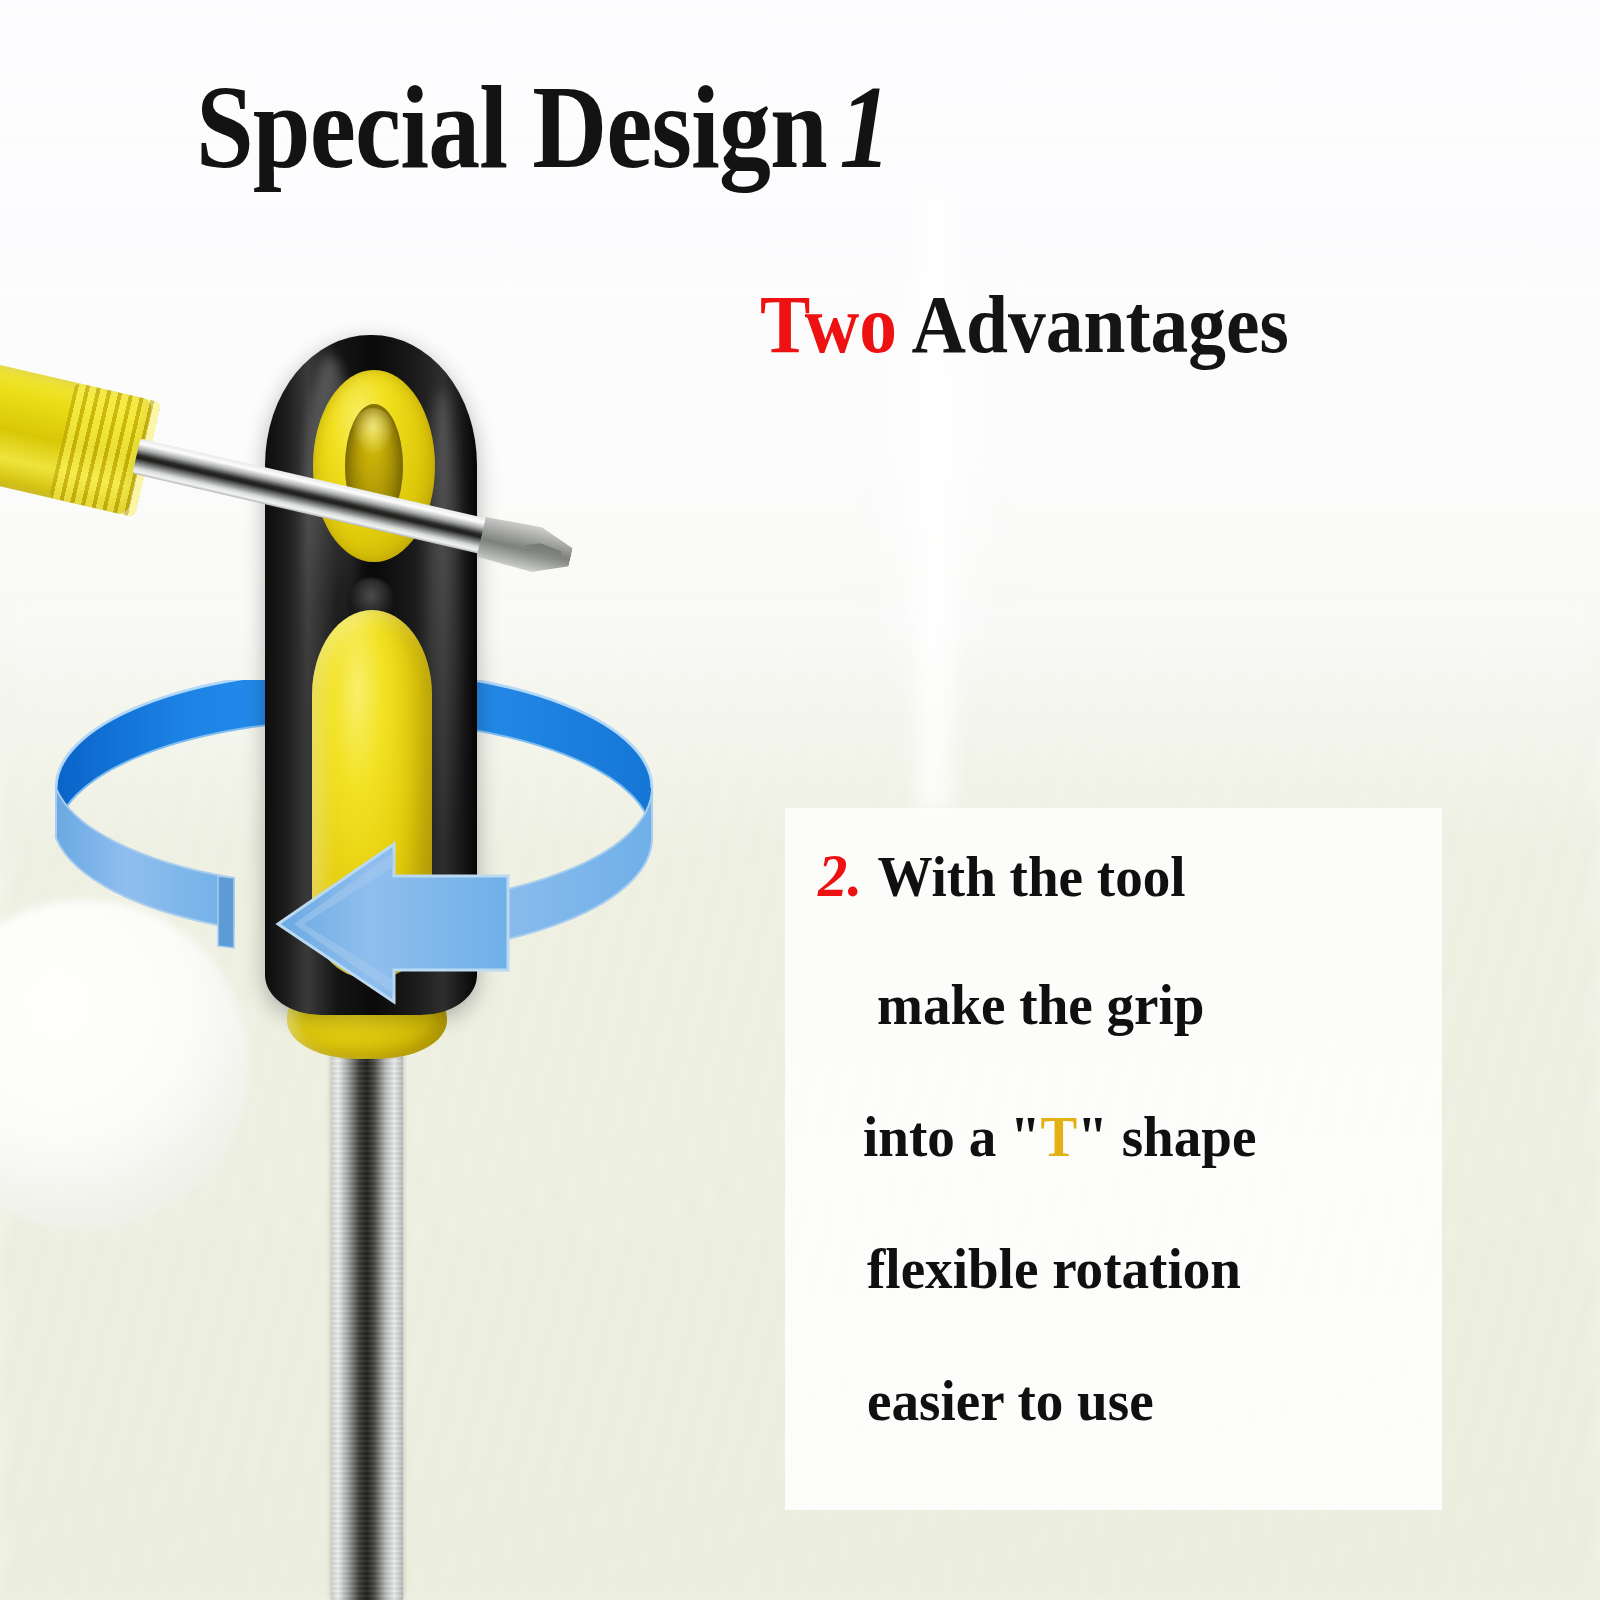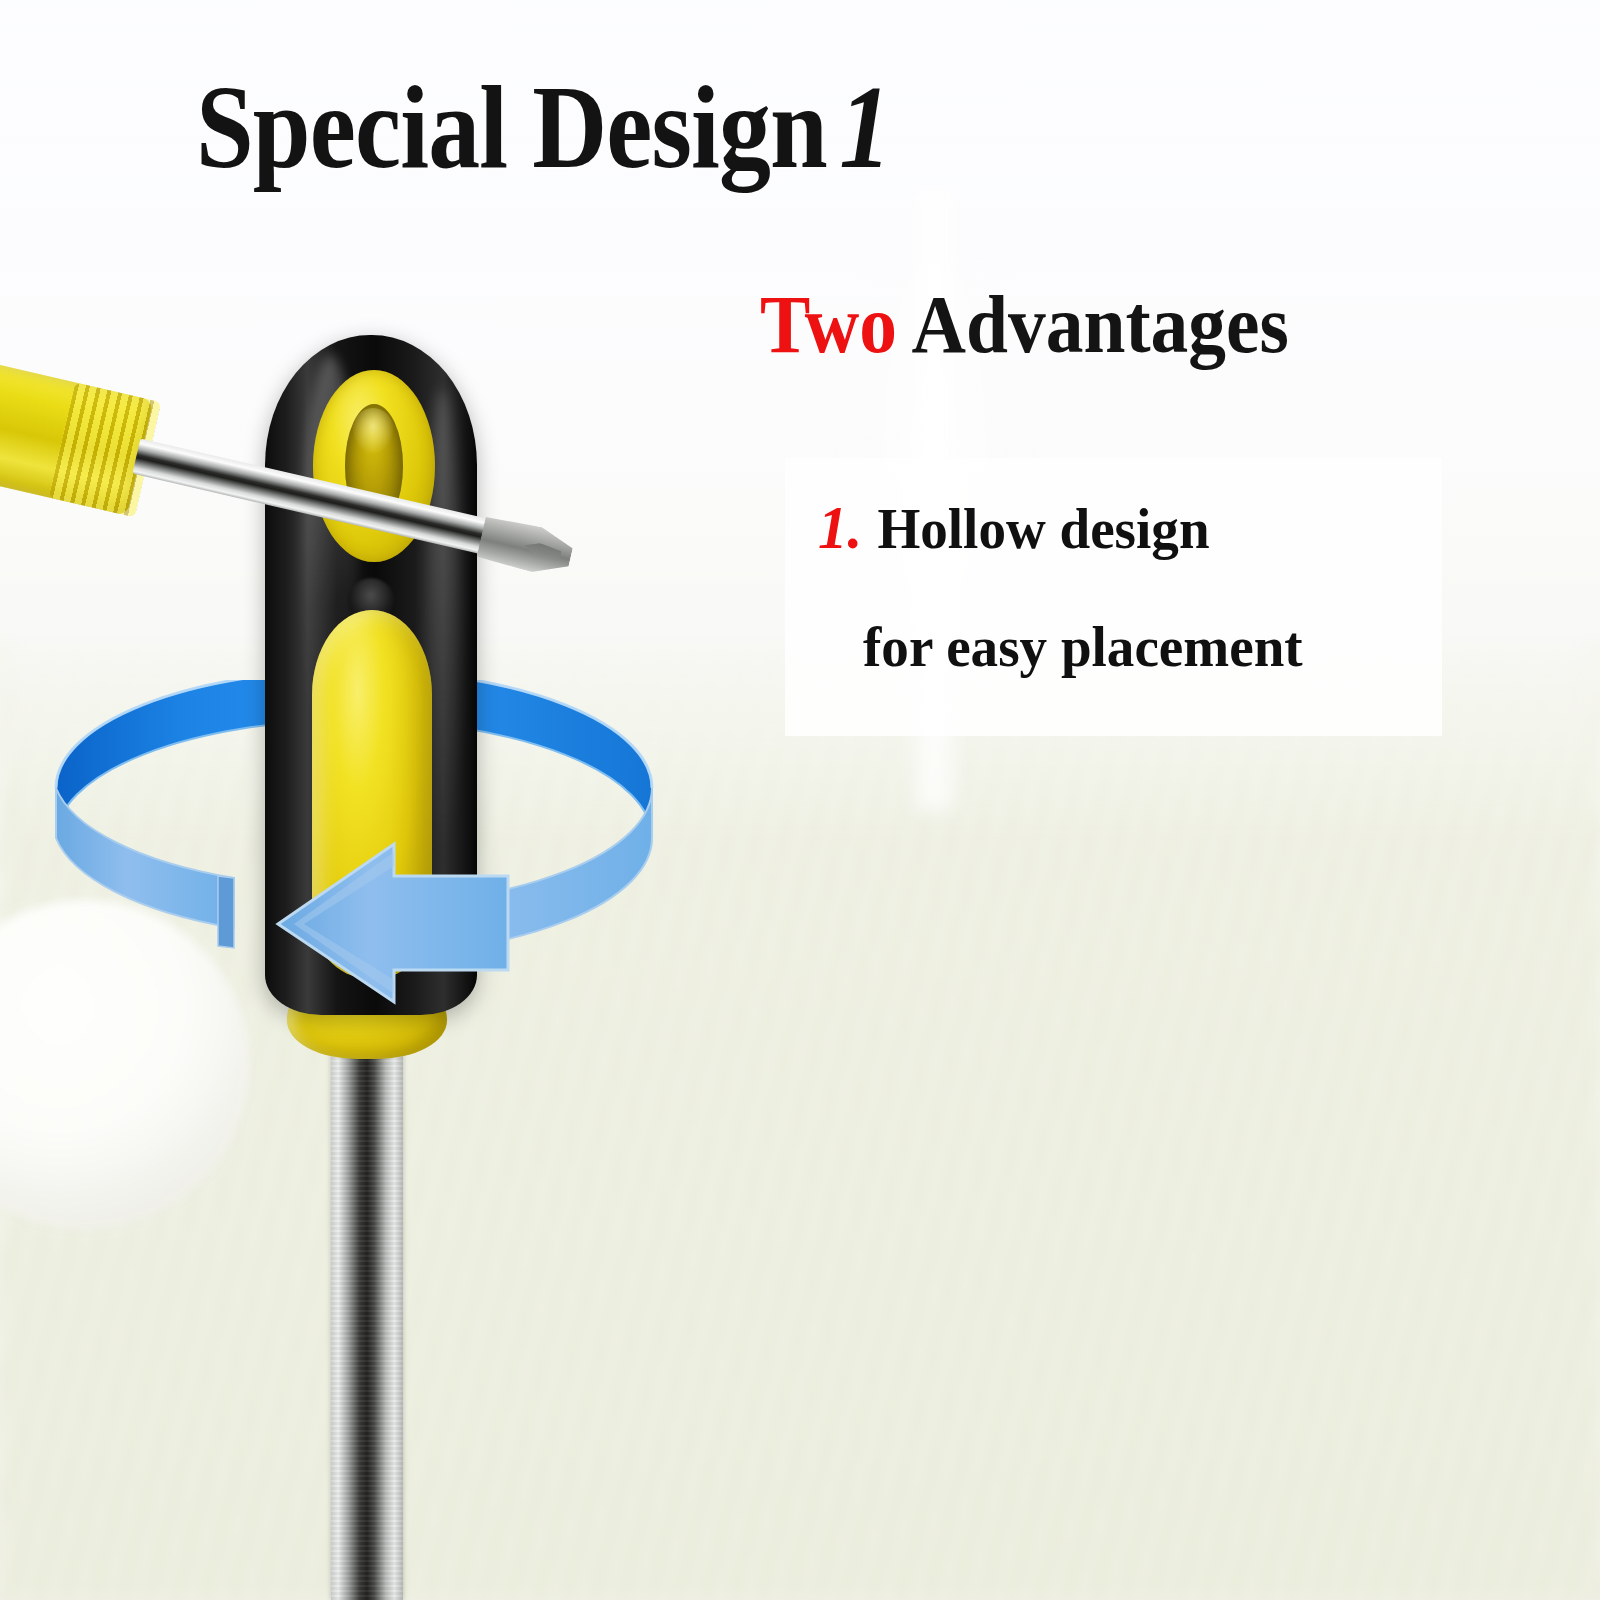--- a/index.html
+++ b/index.html
@@ -354,21 +354,26 @@
   </svg>
 
   <div class="title">
     <span>Special Design</span><span class="num">1</span>
   </div>
 
   <div class="subtitle">
     <span class="red">Two</span><span> Advantages</span>
   </div>
 
-  <div class="panel" id="panel-1">
-    <div class="bullet-line" id="p1l1">
-      <span class="bnum">1.</span><span>Hollow design</span>
+
+  <div class="panel" id="panel-2">
+    <div class="bullet-line" id="p2l1">
+      <span class="bnum">2.</span><span>With the tool</span>
     </div>
-    <div class="bullet-line" id="p1l2">for easy placement</div>
-  </div>
-
+    <div class="bullet-line" id="p2l2">make the grip</div>
+    <div class="bullet-line" id="p2l3">
+      <span>into a "</span><span class="tee">T</span><span>" shape</span>
+    </div>
+    <div class="bullet-line" id="p2l4">flexible rotation</div>
+    <div class="bullet-line" id="p2l5">easier to use</div>
+  </div>
 
 </div>
 
 </body></html>

